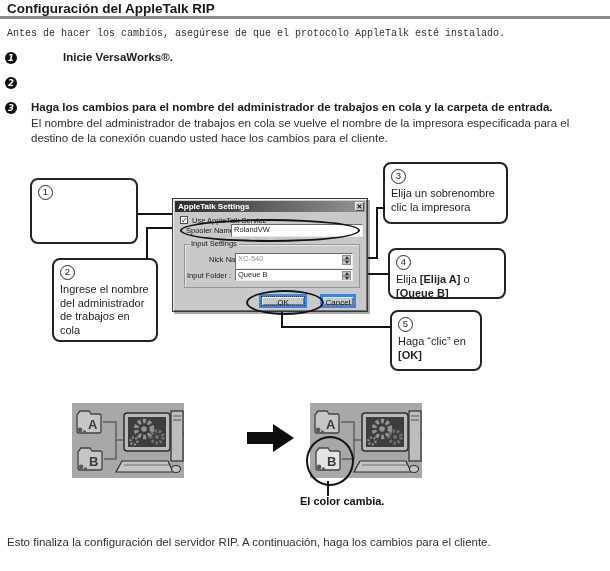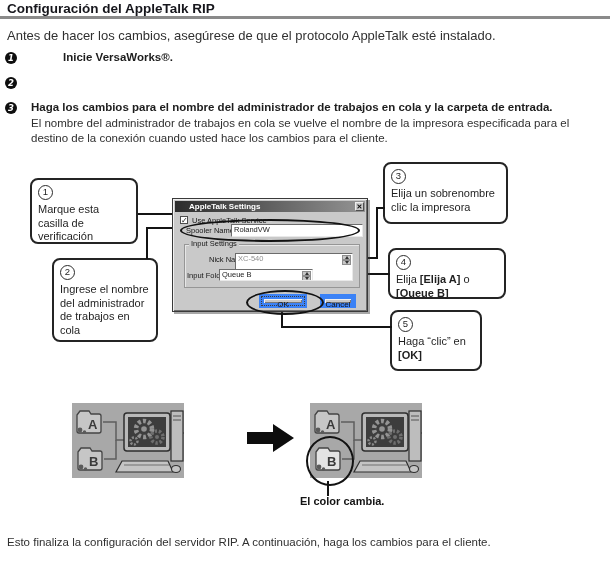--- a/index.html
+++ b/index.html
@@ -3,21 +3,21 @@
 <meta charset="utf-8">
 <style>
   html,body{margin:0;padding:0;background:#fff;}
   #page{position:relative;width:610px;height:571px;background:#ffffff;
         font-family:"Liberation Sans",sans-serif;color:#2e2e2e;overflow:hidden;}
   .abs{position:absolute;}
 
   
   #page-title{left:7px;top:1px;font-size:13.5px;font-weight:bold;color:#16161c;}
   #title-rule{left:0;top:16px;width:610px;height:3px;background:#8a8a8a;}
-  #intro{left:7px;top:28px;font-size:13px;color:#303030;}
+  #intro{left:7px;top:28px;font-size:10px;color:#303030;font-family:Liberation Mono, monospace;}
 
   
   .stepnum{width:12px;height:12px;border-radius:50%;background:#0e0e0e;color:#fff;
            font-size:8.5px;font-weight:bold;font-style:italic;text-align:center;
            line-height:12px;font-family:"DejaVu Sans",sans-serif;}
   .stepbold{font-size:11.5px;font-weight:bold;color:#1d1d1d;}
   .stepbody{font-size:11.5px;color:#303030;line-height:15px;}
 
   
   .co{background:#fff;border:2px solid #242424;border-radius:8px;padding:4px 6px;
@@ -28,42 +28,42 @@
   
   .line{background:#141414;}
   .oval{border:2px solid #121212;border-radius:50%;z-index:6;}
 
   
   #dlg{left:172px;top:198px;width:196px;height:114px;background:#c9c9c9;border:1px solid #3a3a3a;
        box-shadow:inset 1px 1px 0 #f1f1f1, inset -1px -1px 0 #6f6f6f, 2px 2px 0 rgba(60,60,60,.45);
        box-sizing:border-box;z-index:2;}
   #dlg *{box-sizing:border-box;}
   .dlg-title{left:2px;top:2px;right:2px;height:11px;background:linear-gradient(90deg,#2c2c2c,#949494);
-             color:#fff;font-size:8px;font-weight:bold;line-height:11px;padding-left:14px;}
+             color:#fff;font-size:8px;font-weight:bold;line-height:11px;padding-left:3px;}
   .dlg-close{right:3px;top:3px;width:9px;height:9px;background:#c9c9c9;color:#111;
              border:1px solid;border-color:#efefef #4f4f4f #4f4f4f #efefef;
              font-size:7px;line-height:7px;text-align:center;font-weight:bold;}
   .dlabel{font-size:7.5px;color:#171717;white-space:nowrap;}
   .chk{left:7px;top:17px;width:8px;height:8px;background:#fff;border:1px solid #4d4d4d;
        font-size:8px;line-height:7px;text-align:center;color:#101010;
        font-family:"DejaVu Sans",sans-serif;}
   .fld{background:#fff;border:1px solid;border-color:#6c6c6c #e9e9e9 #e9e9e9 #6c6c6c;
        font-size:7.5px;line-height:10px;padding:0 2px;color:#1c1c1c;overflow:hidden;}
   .fld.gray{color:#8f8f8f;}
   .spin{right:1px;top:1px;width:9px;height:10px;display:flex;flex-direction:column;}
   .spin-btn{flex:1;background:#c6c6c6;border:1px solid #8e8e8e;display:flex;
             align-items:center;justify-content:center;}
   .tri-up{width:0;height:0;border-left:2.5px solid transparent;border-right:2.5px solid transparent;
           border-bottom:3px solid #333;}
   .tri-dn{width:0;height:0;border-left:2.5px solid transparent;border-right:2.5px solid transparent;
           border-top:3px solid #333;}
   .grp{left:11px;top:45px;width:176px;height:44px;border:1px solid #969696;
        box-shadow:inset 1px 1px 0 #e6e6e6;}
   .grp-label{left:16px;top:40px;background:#c9c9c9;font-size:7.5px;padding:0 2px;color:#171717;}
-  .btn{background:#c9c9c9;border:5px solid #3b82f6;color:#0f0f0f;font-size:8px;text-align:center;
+  .btn{background:#c9c9c9;border:3px solid #3b82f6;color:#0f0f0f;font-size:8px;text-align:center;
        box-shadow:inset 1px 1px 0 #f0f0f0, inset -1px -1px 0 #787878;line-height:12px;}
   .btn.focus{outline:1px dotted #3c3c3c;outline-offset:-3px;}
 
   
   #caption{left:5px;top:383px;width:604px;font-size:11px;font-weight:bold;color:#1d1d1d;}
   .inlinenum{display:inline-block;vertical-align:-2px;}
 
   
   #color-label{left:300px;top:495px;font-size:11px;font-weight:bold;color:#141414;}
   #footer{left:7px;top:535px;width:515px;font-size:11.5px;line-height:15px;color:#303030;}
@@ -81,21 +81,20 @@
   <div class="abs stepbold" style="left:31px;top:51px;padding-left:32px;">Inicie VersaWorks®.</div>
 
   <div class="abs stepnum" style="left:5px;top:77px;">2</div>
 
   <div class="abs stepnum" style="left:5px;top:102px;">3</div>
   <div class="abs stepbold" style="left:31px;top:101px;">Haga los cambios para el nombre del administrador de trabajos en cola y la carpeta de entrada.</div>
   <div class="abs stepbody" style="left:31px;top:116px;width:570px;">El nombre del administrador de trabajos en cola se vuelve el nombre de la impresora especificada para el destino de la conexión cuando usted hace los cambios para el cliente.</div>
 
   <div class="abs co" style="left:30px;top:178px;width:108px;height:66px;">
     <span class="co-num">1</span>
-    <span>Marque esta casilla de verificación</span>
   </div>
   <div class="abs co" style="left:52px;top:258px;width:106px;height:84px;">
     <span class="co-num">2</span>
     <span>Ingrese el nombre del administrador de trabajos en cola</span>
   </div>
   <div class="abs co" style="left:383px;top:162px;width:125px;height:62px;">
     <span class="co-num">3</span>
     <span>Elija un sobrenombre clic la impresora</span>
   </div>
   <div class="abs co" style="left:388px;top:248px;width:118px;height:51px;">
@@ -124,34 +123,34 @@
     <div class="abs chk">✓</div>
     <div class="abs dlabel" style="left:19px;top:17px;">Use AppleTalk Service</div>
 
     <div class="abs dlabel" style="left:13px;top:27px;">Spooler Name :</div>
     <div class="abs fld" style="left:58px;top:25px;width:132px;height:13px;">RolandVW</div>
 
     <div class="abs grp"></div>
     <div class="abs grp-label">Input Settings</div>
 
     <div class="abs dlabel" style="left:36px;top:56px;">Nick Name :</div>
-    <div class="abs fld gray" style="left:62px;top:54px;width:118px;height:28px;">
+    <div class="abs fld gray" style="left:62px;top:54px;width:118px;height:16px;">
       <span>XC-540</span>
       <div class="abs spin">
         <div class="spin-btn">
             <div class="tri-up"></div>
           </div>
         <div class="spin-btn">
             <div class="tri-dn"></div>
           </div>
       </div>
     </div>
 
     <div class="abs dlabel" style="left:14px;top:72px;">Input Folder :</div>
-    <div class="abs fld" style="left:46px;top:70px;width:94px;height:12px;">
+    <div class="abs fld" style="left:62px;top:70px;width:118px;height:12px;">
       <span>Queue B</span>
       <div class="abs spin">
         <div class="spin-btn">
             <div class="tri-up"></div>
           </div>
         <div class="spin-btn">
             <div class="tri-dn"></div>
           </div>
       </div>
     </div>

